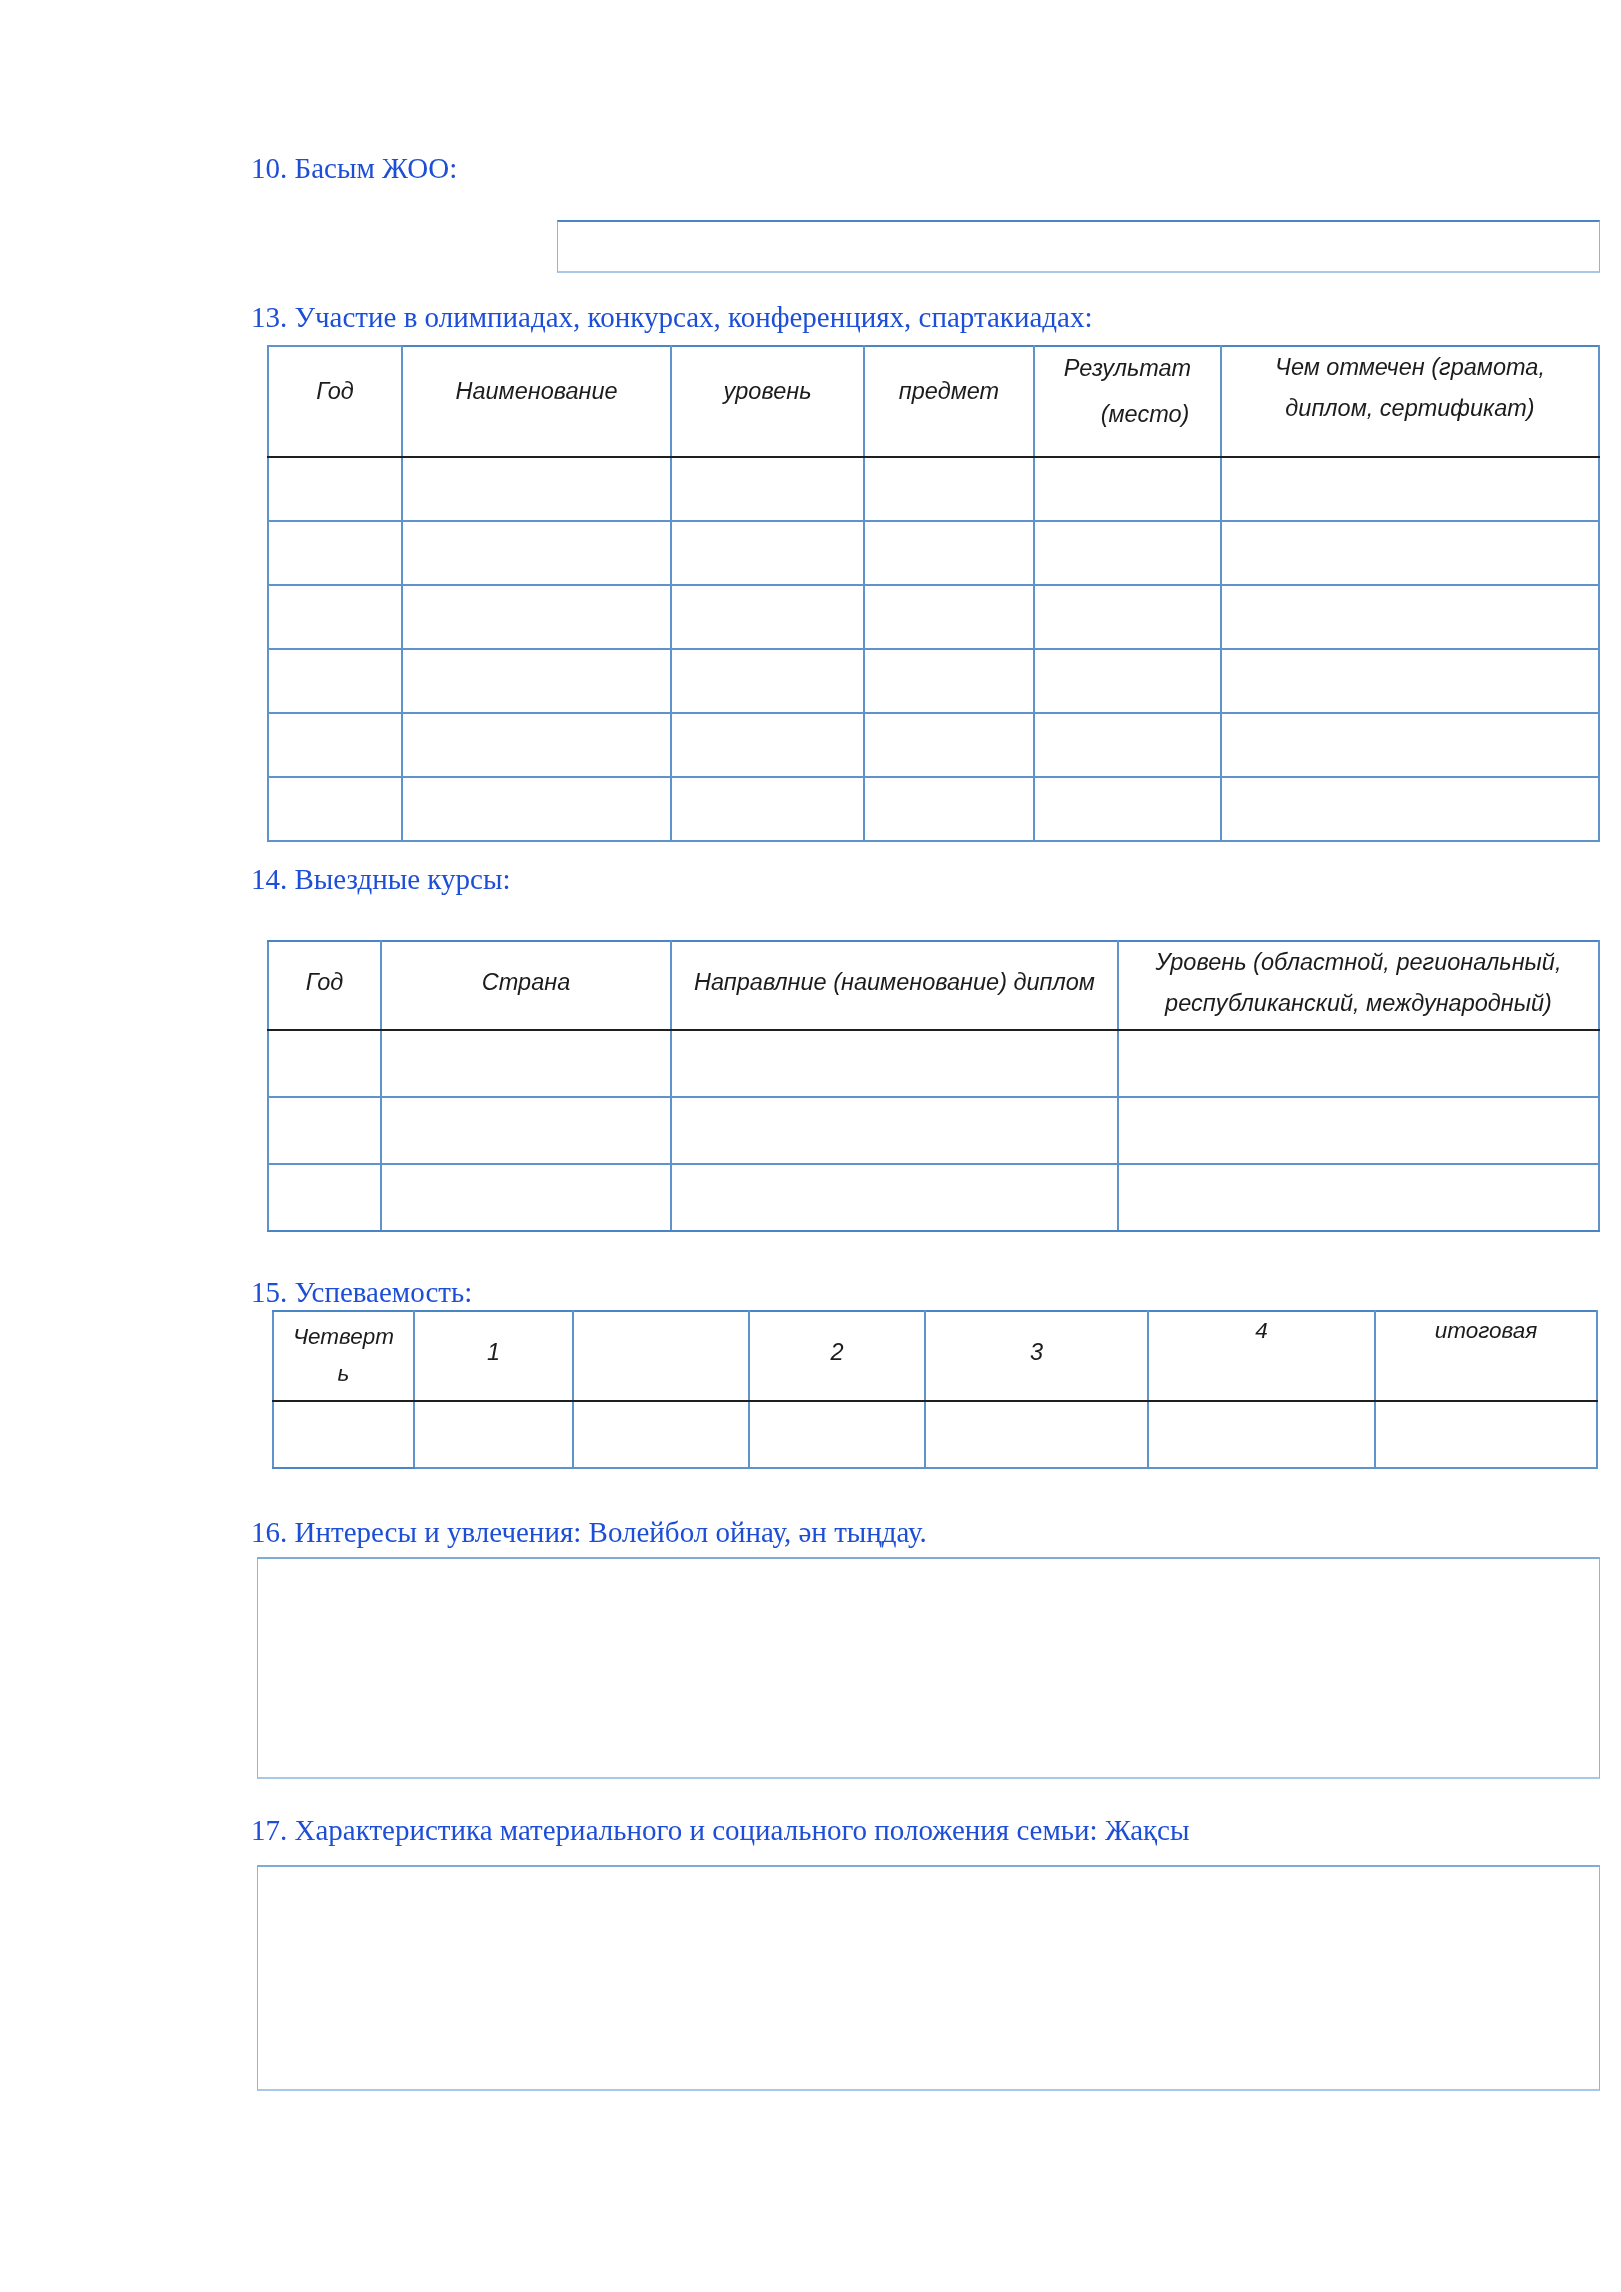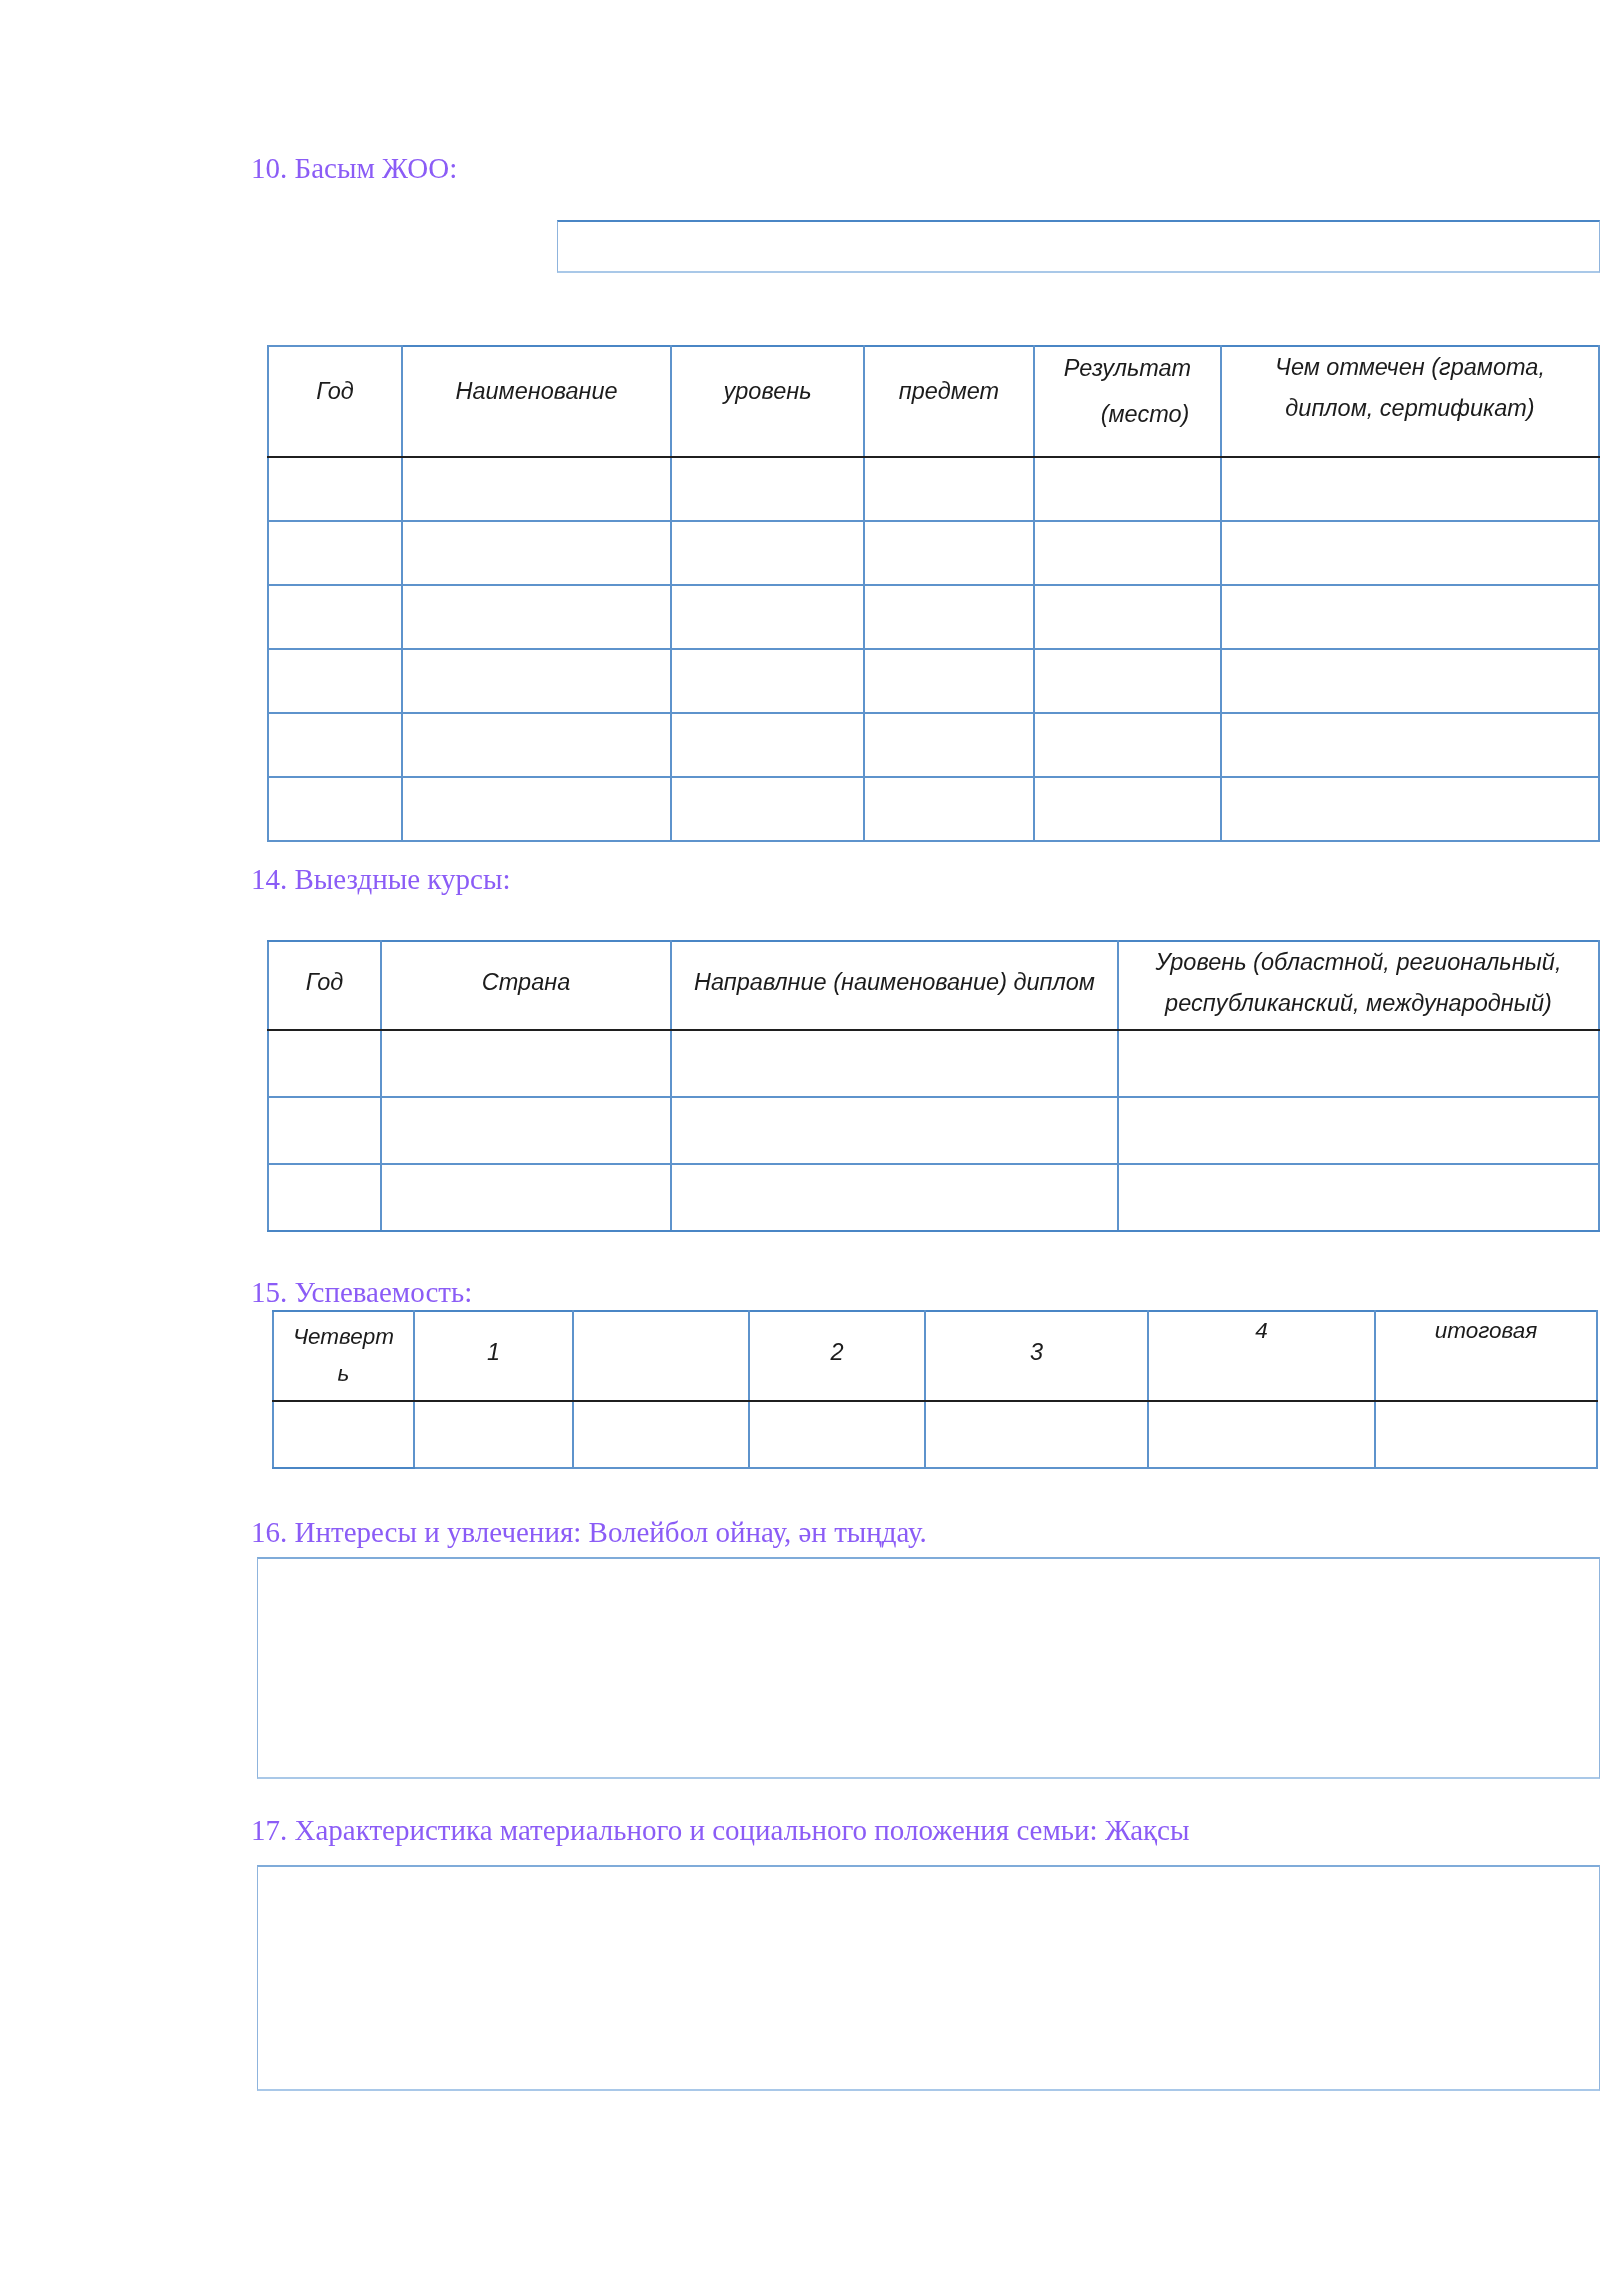--- a/index.html
+++ b/index.html
@@ -10,21 +10,21 @@
     font-family:"Liberation Serif","DejaVu Serif",serif;
     color:#111;
     margin:0 auto;
     overflow:hidden;
   }
   .heading{
     position:absolute;
     left:251px;
     font-size:29px;
     line-height:35px;
-    color:#8b5cf6;
+    color:#1d4ed8;
     white-space:nowrap;
   }
   
   .abox{
     position:absolute;
     background:#fff;
     border-top:2px solid #4a86c5;
     border-left:1px solid #8fb4dd;
     border-right:1px solid #8fb4dd;
     border-bottom:2.9px solid #a9c8e8;
@@ -77,20 +77,21 @@
   .t15 .two-line{line-height:37px;padding-top:5.9px;font-size:22.5px;}
 </style>
 </head>
 <body>
 
 <div class="page">
 
   <div class="heading" style="top:151px;">10. Басым ЖОО:</div>
   <div class="abox box10"></div>
 
+  <div class="heading" style="top:300px;">13. Участие в олимпиадах, конкурсах, конференциях, спартакиадах:</div>
   <table class="t13">
     <colgroup>
       <col style="width:134px">
         <col style="width:269px">
         <col style="width:193px">
       <col style="width:170px">
         <col style="width:187px">
         <col style="width:378px">
     </colgroup>
     <tbody>

